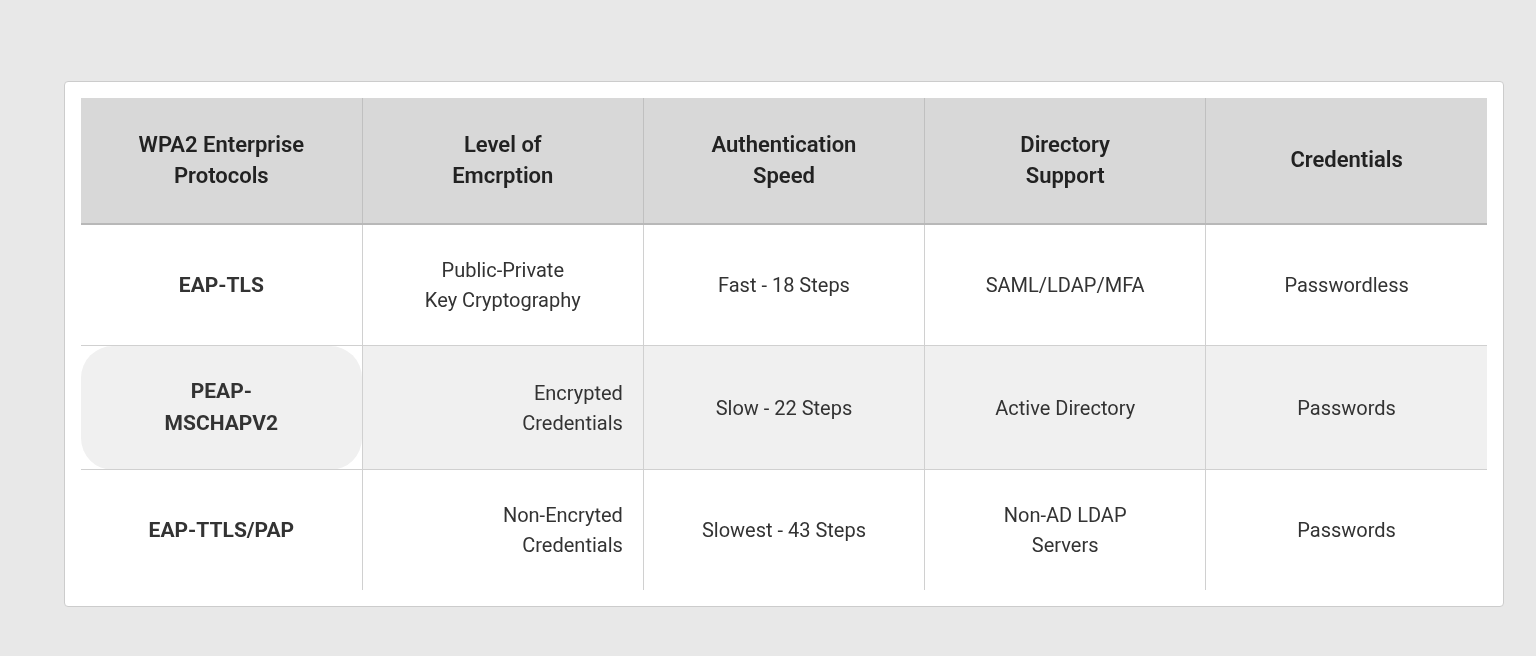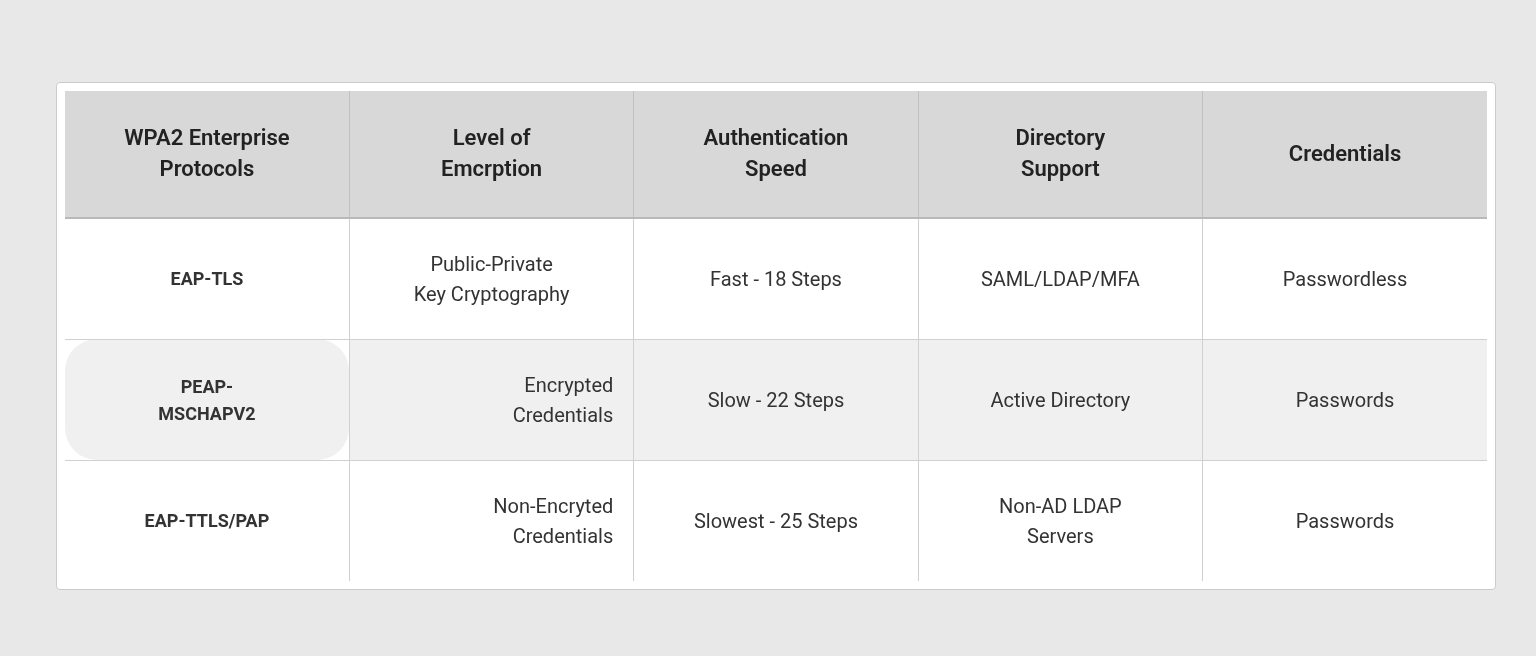--- a/index.html
+++ b/index.html
@@ -1,18 +1,18 @@
 <!DOCTYPE html>
 <html><head>
   <meta charset="utf-8">
   <style>
     * {
       box-sizing: border-box;
       margin: 0;
-      padding: 8px;
+      padding: 16px;
     }
 
     body {
       background: #e8e8e8;
       display: flex;
       justify-content: center;
       align-items: center;
       min-height: 656px;
       width: 1536px;
       font-family: 'Roboto', Arial, sans-serif;
@@ -78,21 +78,21 @@
       vertical-align: middle;
       line-height: 1.5;
     }
 
     tbody td:last-child {
       border-right: none;
     }
 
     tbody td:first-child {
       font-weight: 700;
-      font-size: 18px;
+      font-size: 21px;
       border-radius: 32px;
     }
   </style>
 </head>
 <body>
 
 <div class="table-container">
   <table>
     <thead>
       <tr>
@@ -122,20 +122,20 @@
           <td style="white-space: pre-line; text-align: right;">Encrypted
 Credentials</td>
           <td style="white-space: pre-line;">Slow - 22 Steps</td>
           <td style="white-space: pre-line;">Active Directory</td>
           <td style="white-space: pre-line;">Passwords</td>
         </tr>
         <tr>
           <td style="white-space: pre-line;">EAP-TTLS/PAP</td>
           <td style="white-space: pre-line; text-align: right;">Non-Encryted
 Credentials</td>
-          <td style="white-space: pre-line;">Slowest - 25 Steps</td>
+          <td style="white-space: pre-line;">Slowest - 43 Steps</td>
           <td style="white-space: pre-line;">Non-AD LDAP
 Servers</td>
           <td style="white-space: pre-line;">Passwords</td>
         </tr>
       </tbody>
   </table>
 </div>
 
 </body></html>

